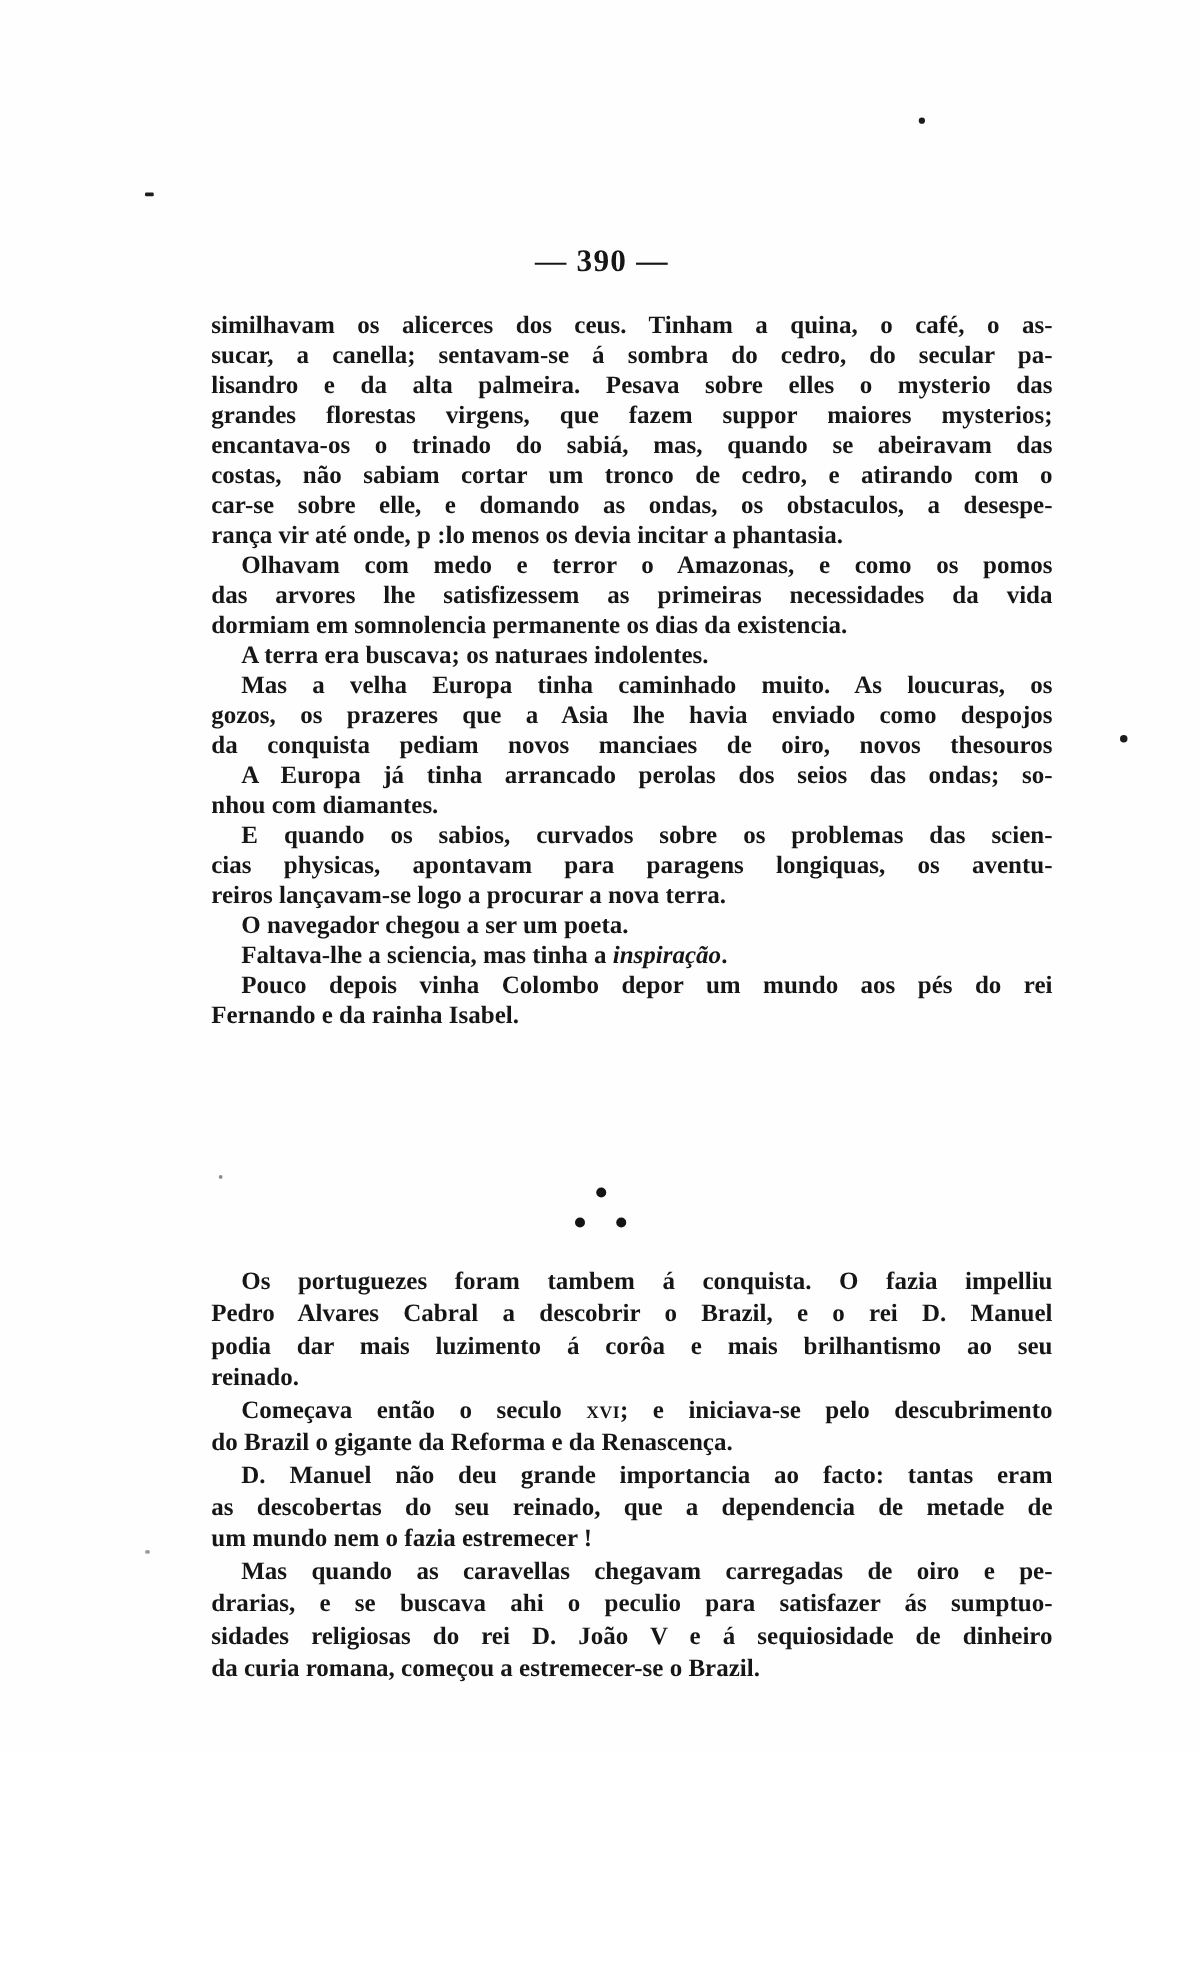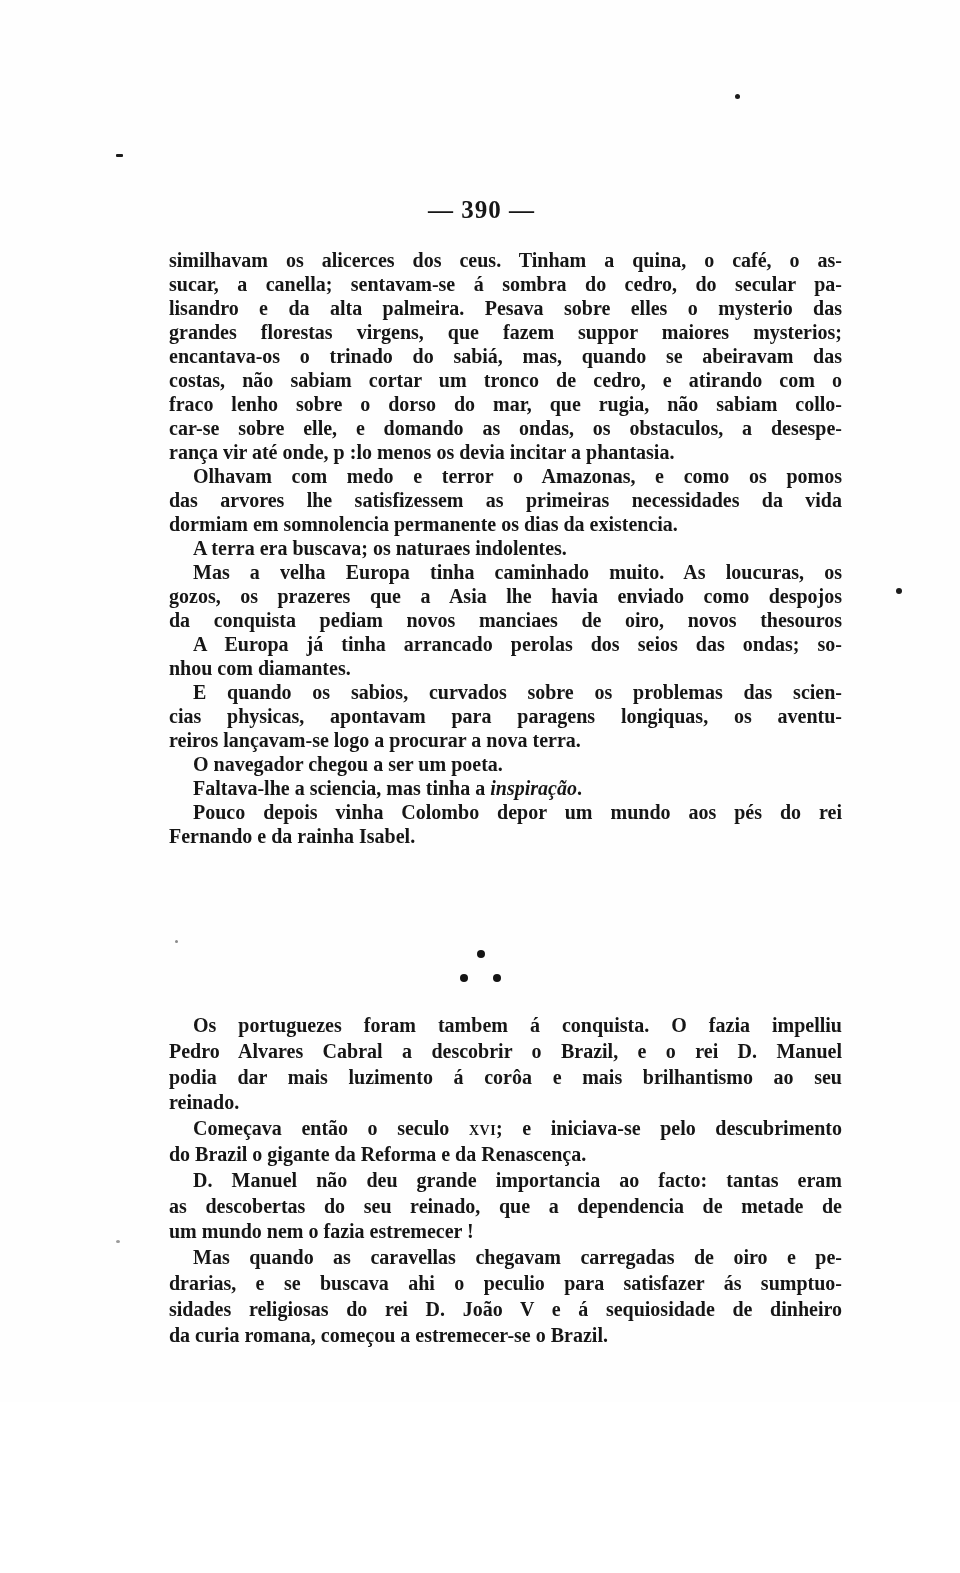--- a/index.html
+++ b/index.html
@@ -90,21 +90,20 @@
   <div class="speck speck-6"></div>
 
   <div class="text-block section-1">
       <div class="para">
         <div class="line">similhavam os alicerces dos ceus. Tinham a quina, o café, o as-</div>
         <div class="line">sucar, a canella; sentavam-se á sombra do cedro, do secular pa-</div>
         <div class="line">lisandro e da alta palmeira. Pesava sobre elles o mysterio das</div>
         <div class="line">grandes florestas virgens, que fazem suppor maiores mysterios;</div>
         <div class="line">encantava-os o trinado do sabiá, mas, quando se abeiravam das</div>
         <div class="line">costas, não sabiam cortar um tronco de cedro, e atirando com o</div>
-        <div class="line">fraco lenho sobre o dorso do mar, que rugia, não sabiam collo-</div>
         <div class="line">car-se sobre elle, e domando as ondas, os obstaculos, a desespe-</div>
         <div class="line last">rança vir até onde, p :lo menos os devia incitar a phantasia.</div>
       </div>
       <div class="para">
         <div class="line indent">Olhavam com medo e terror o Amazonas, e como os pomos</div>
         <div class="line">das arvores lhe satisfizessem as primeiras necessidades da vida</div>
         <div class="line last">dormiam em somnolencia permanente os dias da existencia.</div>
       </div>
       <div class="para">
         <div class="line indent last">A terra era buscava; os naturaes indolentes.</div>

